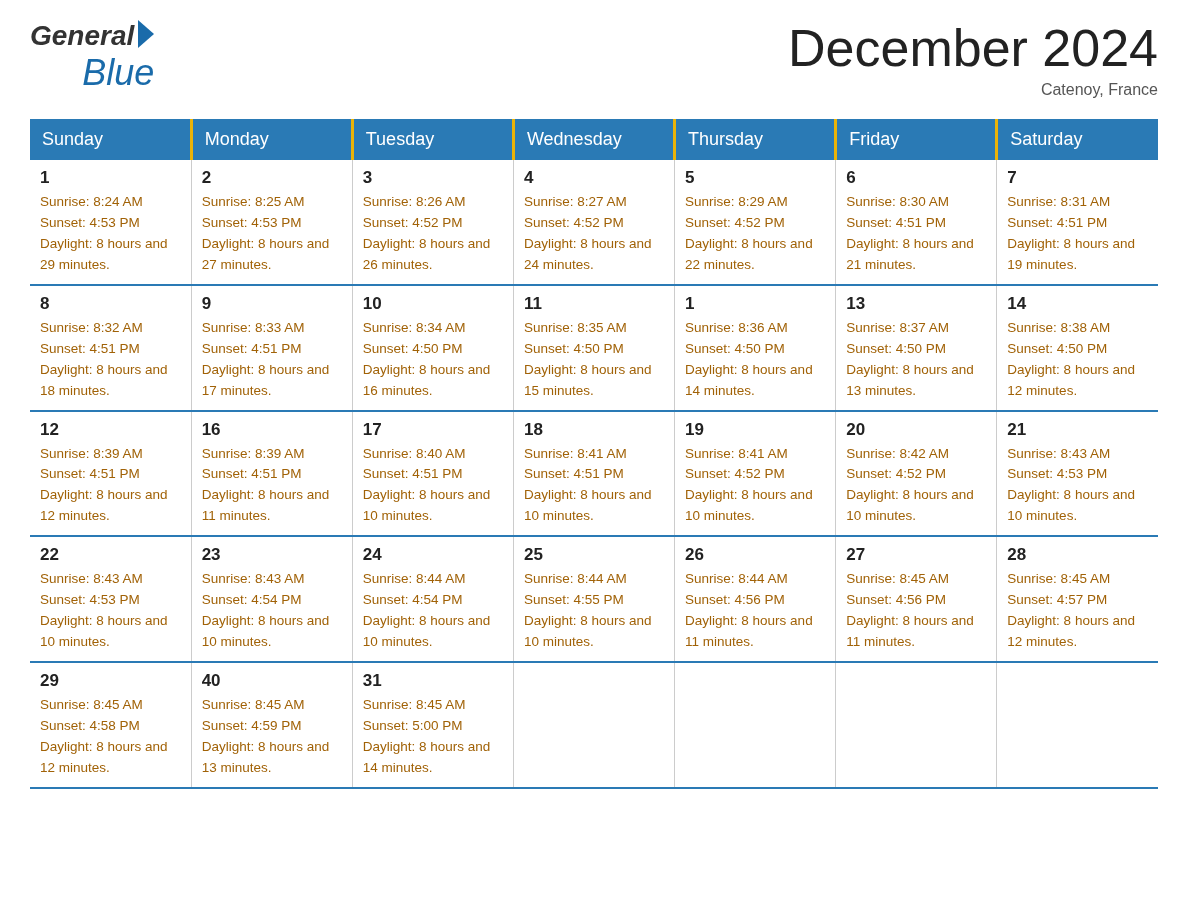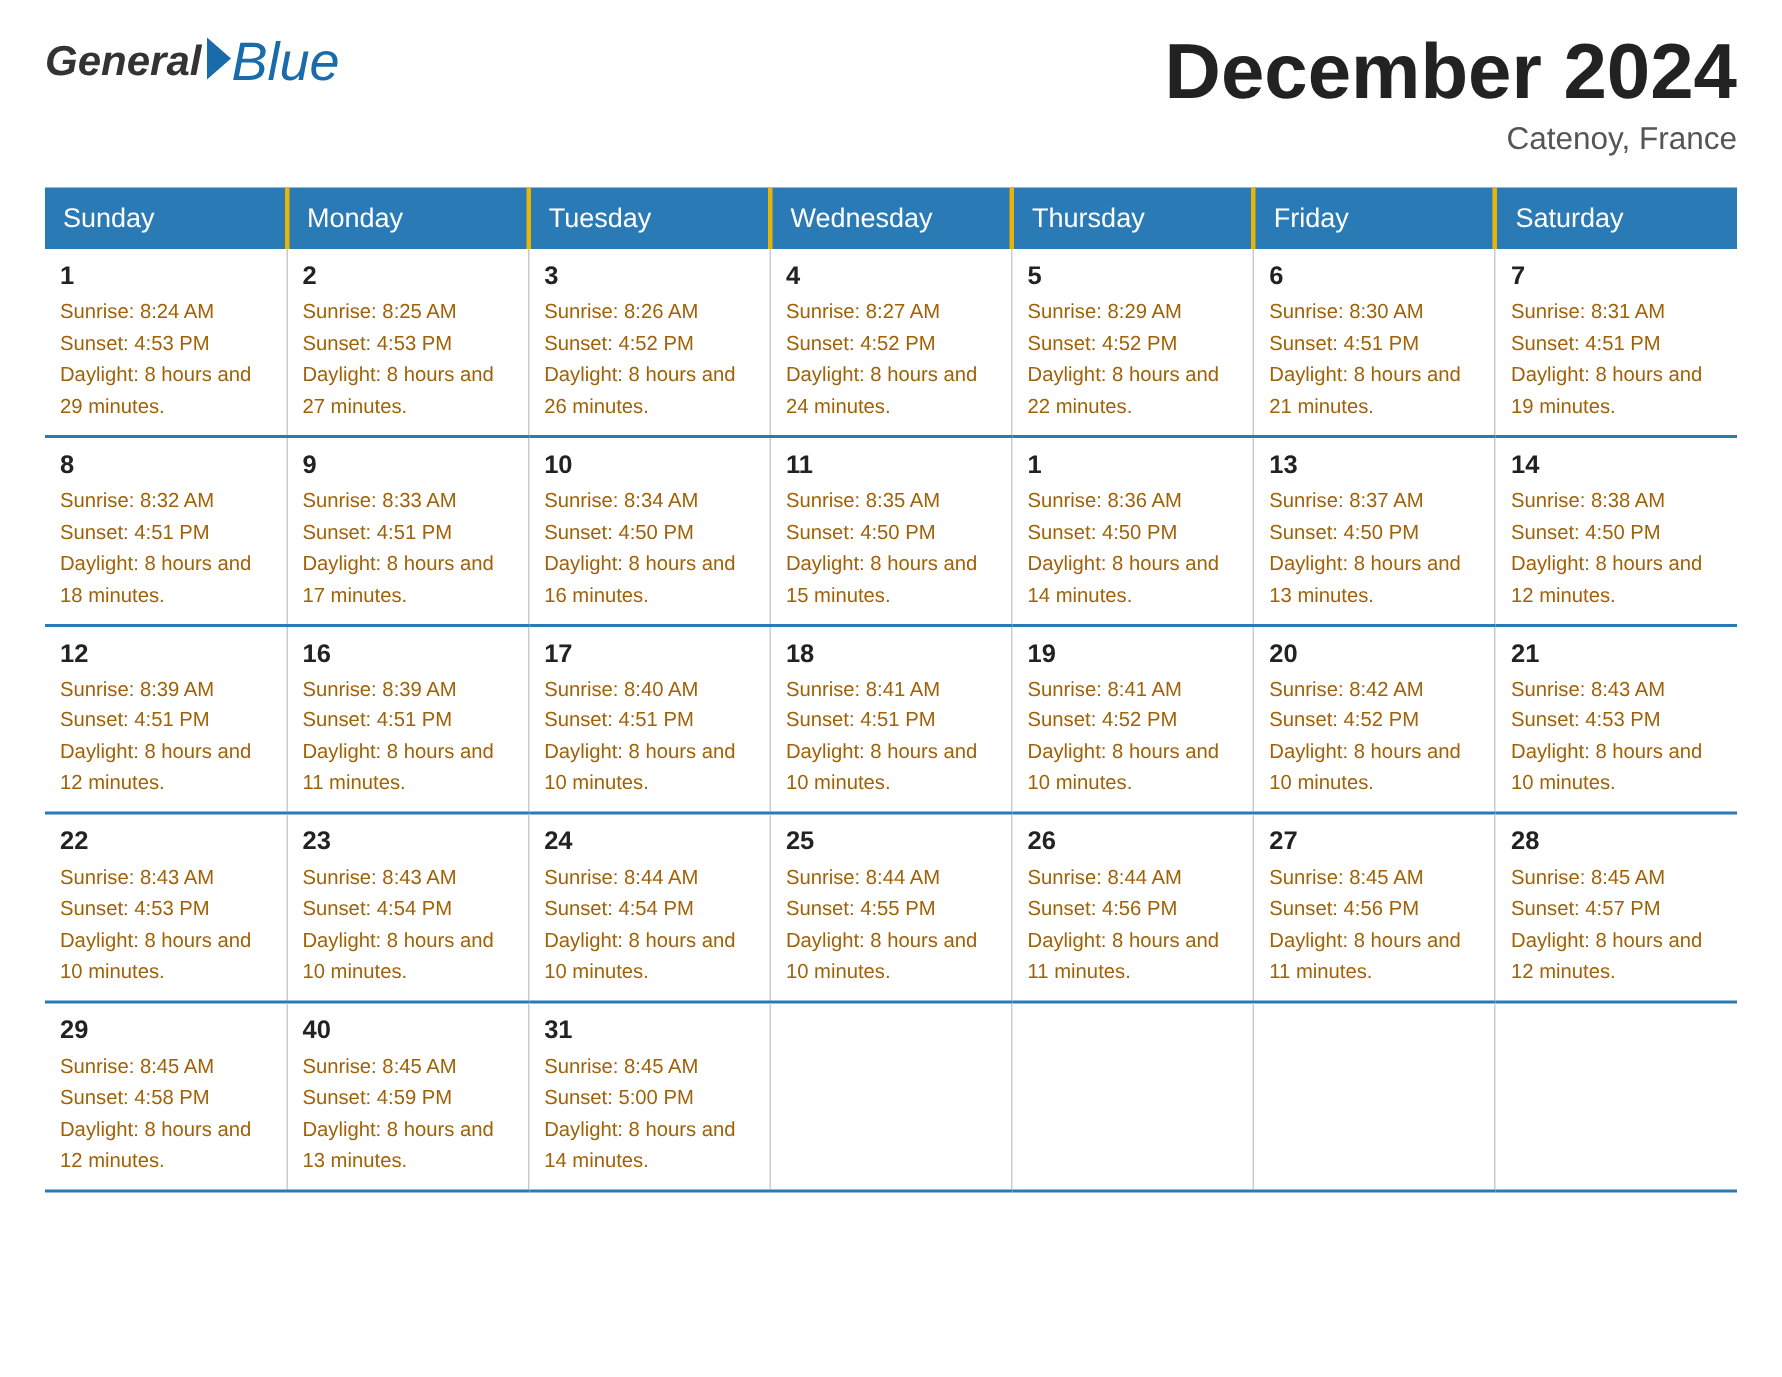--- a/index.html
+++ b/index.html
@@ -11,21 +11,22 @@
       padding: 20px 30px;
     }
     .header {
       display: flex;
       justify-content: space-between;
       align-items: flex-start;
       margin-bottom: 20px;
     }
     .logo {
       display: flex;
-      align-items: center;
+      flex-direction: column;
+      align-items: flex-end;
     }
     .logo-top {
       display: flex;
       align-items: center;
     }
     .logo-general {
       font-size: 28px;
       font-weight: bold;
       color: #333;
       font-style: italic;
@@ -44,26 +45,26 @@
       font-weight: normal;
       color: #1a6baa;
       font-style: italic;
       margin-left: 0;
     }
     .title-section {
       text-align: right;
     }
     .month-title {
       font-size: 52px;
-      font-weight: bold;
+      font-weight: normal;
       color: #222;
       line-height: 1.1;
     }
     .location {
-      font-size: 21px;
+      font-size: 16px;
       color: #555;
       margin-top: 4px;
     }
     table {
       width: 100%;
       border-collapse: collapse;
     }
     thead tr th {
       background-color: #2a7ab5;
       color: #fff;

